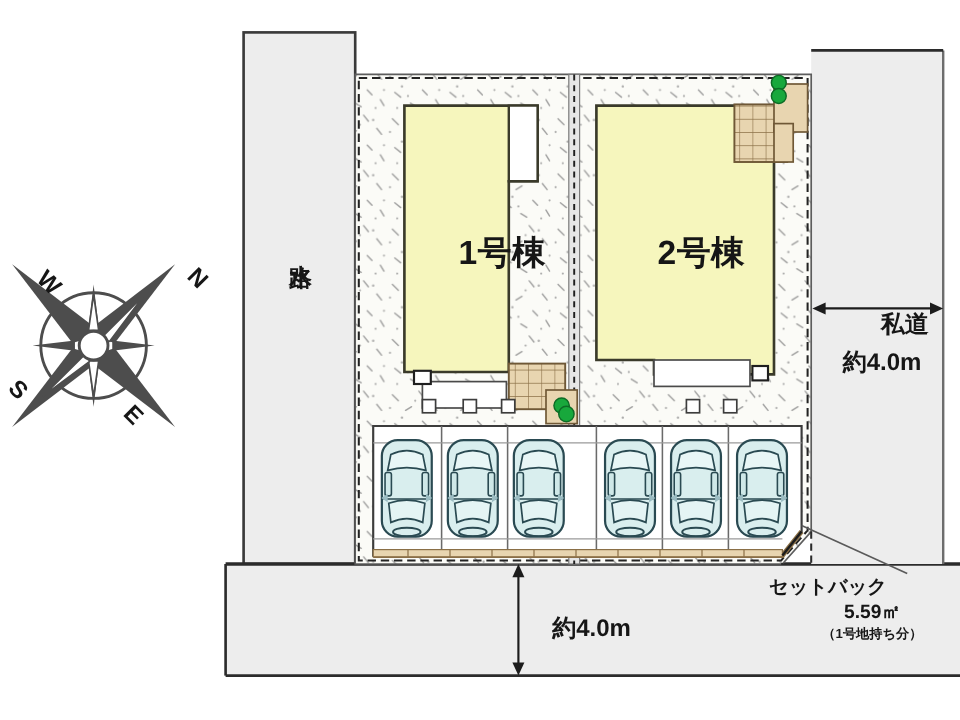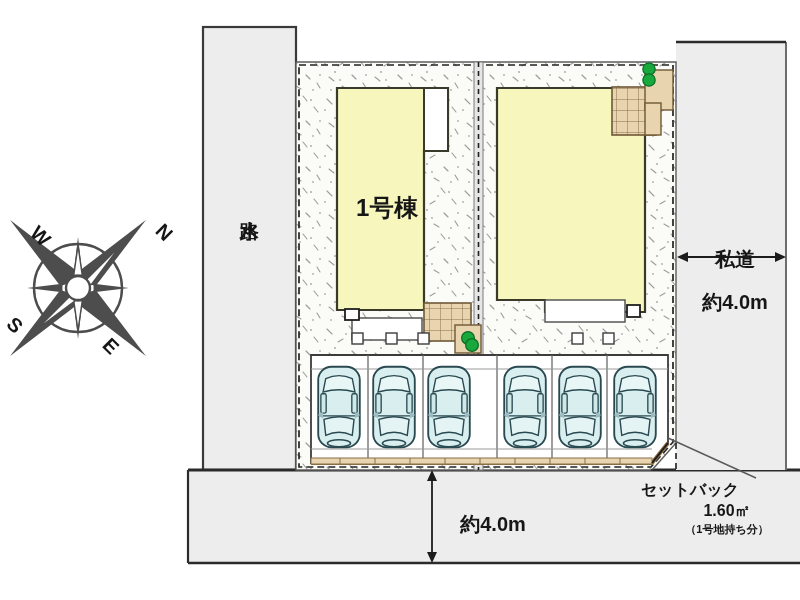--- a/index.html
+++ b/index.html
@@ -6,21 +6,21 @@
   body{
     width:800px;height:600px;position:relative;overflow:hidden;
     font-family:"Liberation Sans","DejaVu Sans",sans-serif;
     color:#1a1a1a;
   }
   #stage{position:absolute;inset:0;}
   svg.layer{position:absolute;left:0;top:0;width:800px;height:600px;}
 
   
   .tx{position:absolute;white-space:nowrap;color:#161616;line-height:1.12;}
-  .bldg-label{font-size:24px;font-weight:700;letter-spacing:.5px;}
+  .bldg-label{font-size:28px;font-weight:700;letter-spacing:.5px;margin-left:26px;}
   .road-label{font-size:20px;font-weight:700;text-align:center;}
   .vert{
     writing-mode:vertical-rl;text-orientation:upright;
     font-size:19px;font-weight:700;letter-spacing:2px;
   }
   .setback-label{font-size:16px;font-weight:700;text-align:center;line-height:1.25;}
 </style>
 </head>
 <body>
 
@@ -221,23 +221,24 @@
   </svg>
 
   <div class="tx" style="left:157px;top:221px;font-size:20px;font-weight:700;transform:rotate(45deg);">N</div>
   <div class="tx" style="left:31px;top:225px;font-size:20px;font-weight:700;transform:rotate(45deg);">W</div>
   <div class="tx" style="left:8px;top:314px;font-size:20px;font-weight:700;transform:rotate(45deg);">S</div>
   <div class="tx" style="left:104px;top:335px;font-size:20px;font-weight:700;transform:rotate(45deg);">E</div>
 
   <div class="tx vert" style="left:239px;top:205px;">水路</div>
 
   <div class="tx bldg-label" style="left:356px;top:195px;">1号棟</div>
-
-  <div class="tx road-label" style="left:696px;top:248px;width:78px;">私道</div>
+  <div class="tx bldg-label" style="left:522px;top:195px;">2号棟</div>
+
+  <div class="tx road-label" style="left:696px;top:260px;width:78px;text-align:right;">私道</div>
   <div class="tx road-label" style="left:673px;top:291px;width:124px;">約4.0m</div>
 
   <div class="tx road-label" style="left:421px;top:513px;width:144px;">約4.0m</div>
 
   <div class="tx setback-label" style="left:624px;top:480px;width:132px;font-family:Liberation Serif, serif;">セットバック</div>
-  <div class="tx setback-label" style="left:661px;top:501px;width:132px;">1.60㎡</div>
+  <div class="tx setback-label" style="left:661px;top:501px;width:132px;">5.59㎡</div>
   <div class="tx setback-label sub" style="left:653px;top:523px;width:148px;font-size:11px;">（1号地持ち分）</div>
 
 </div>
 
 </body></html>

